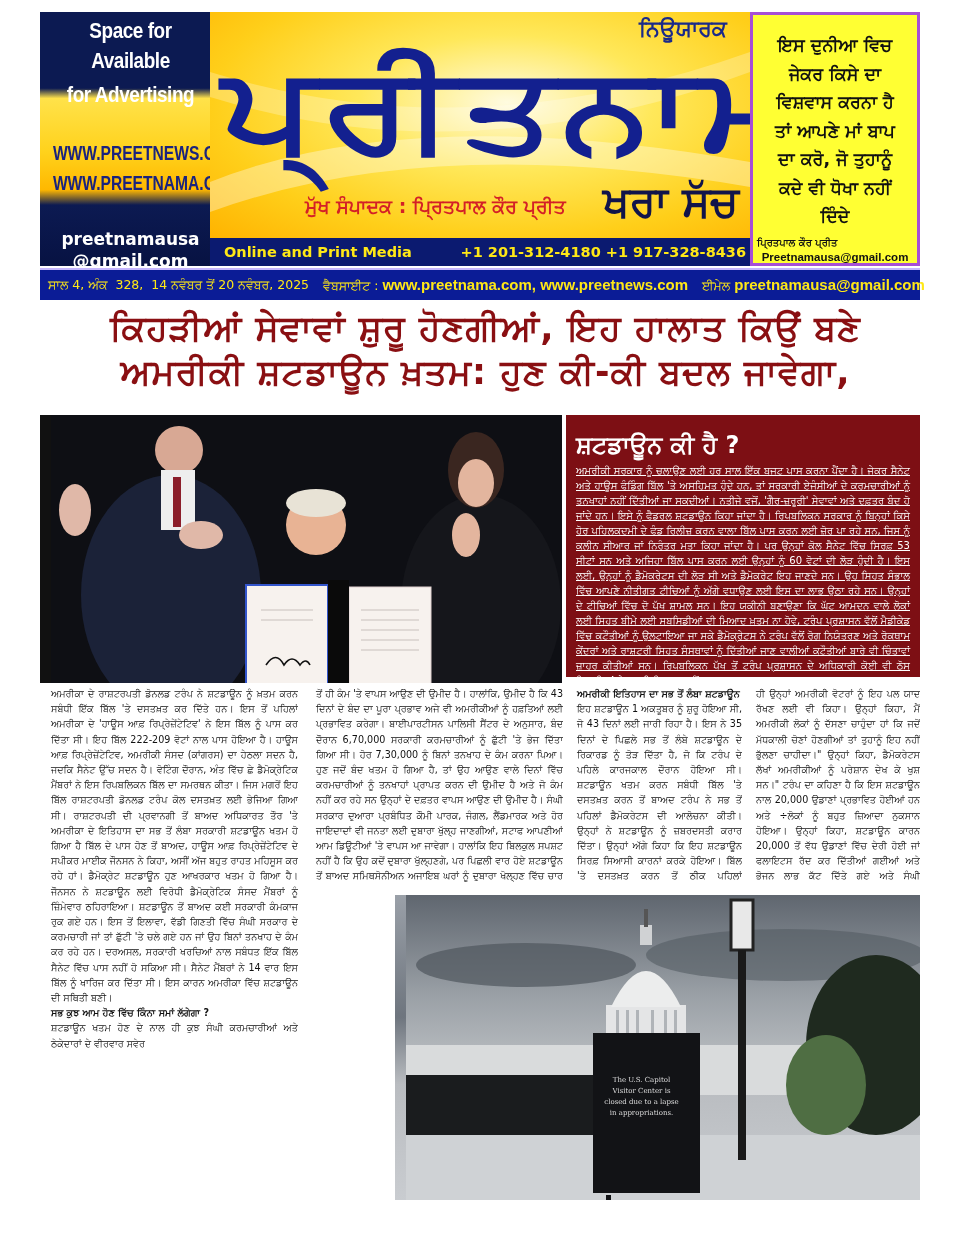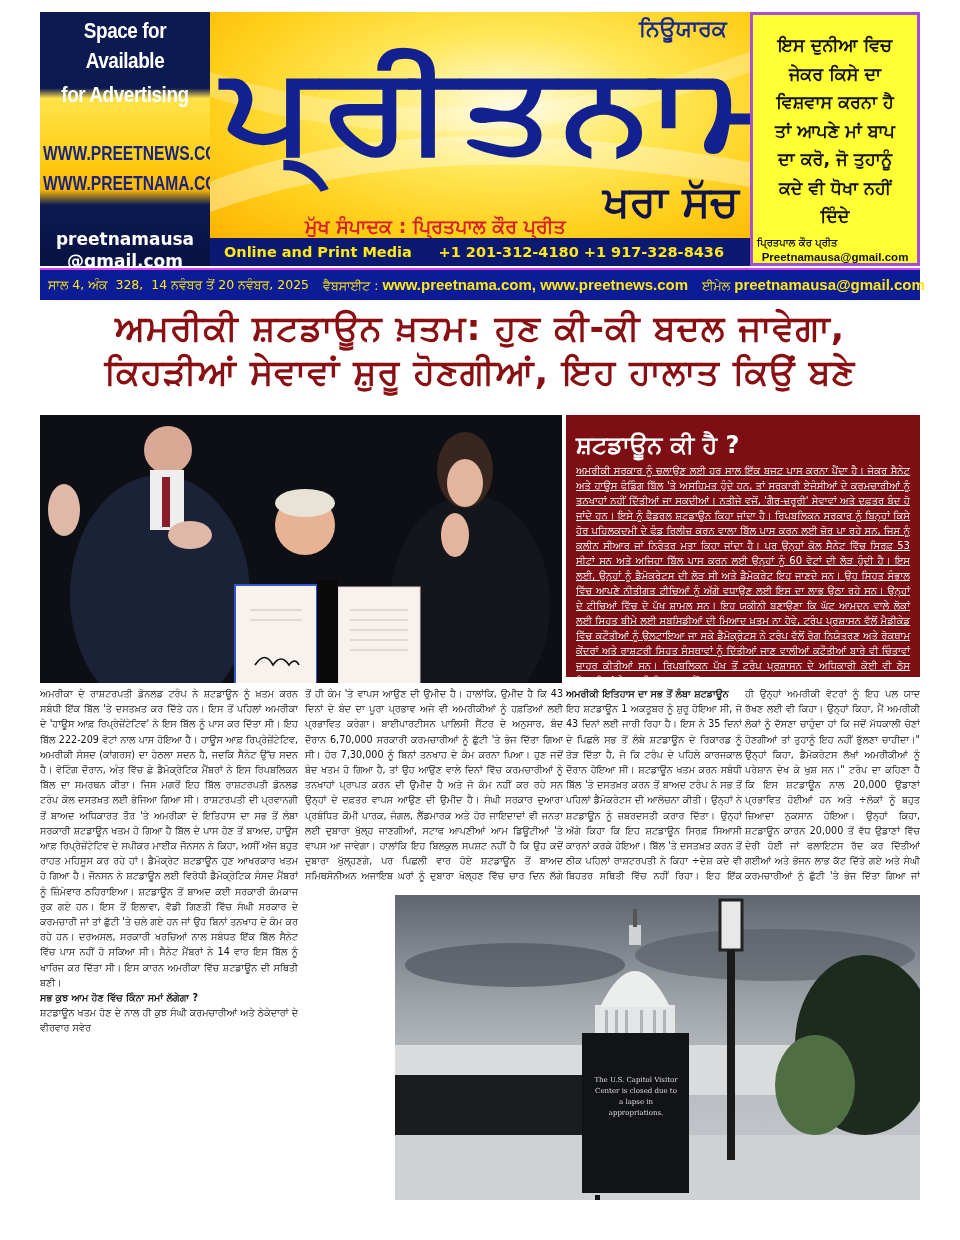--- a/index.html
+++ b/index.html
@@ -1,38 +1,38 @@
 <!DOCTYPE html>
 <html><head>
 <meta charset="utf-8">
 <style>
   * { box-sizing: border-box; margin: 0; padding: 0; }
   body { width: 960px; height: 1240px; background: #ffffff; font-family: "DejaVu Sans", sans-serif; position: relative; overflow: hidden; }
-  .abs { position: absolute; }
+  .abs { position: absolute; padding-left: 11px; }
 
   
   #ad-left { left: 40px; top: 12px; width: 170px; height: 254px; background: linear-gradient(180deg,#0c1a52 0%,#0c1a52 30%,#ffe24a 34%,#ffd21c 55%,#ffb800 70%,#0c1a52 76%,#071242 100%); color: #fff; text-align: center; overflow: hidden; }
   #ad-left .ad-title { font-family: "Liberation Sans", sans-serif; font-weight: bold; font-size: 22px; line-height: 30px; margin-top: 4px; letter-spacing: -0.5px; transform: scaleX(0.86); }
   #ad-left .ad-url { font-family: "Liberation Sans", sans-serif; font-weight: bold; color: #1a237e; font-size: 20px; line-height: 30px; transform: scaleX(0.78); white-space: nowrap; margin-left: -20px; margin-right: -20px; }
   #ad-left .ad-urls { margin-top: 28px; }
   #ad-left .ad-email { font-family: "DejaVu Sans", sans-serif; font-weight: bold; font-size: 17px; line-height: 22px; margin-top: 30px; }
 
   #masthead { left: 210px; top: 12px; width: 540px; height: 226px; background: radial-gradient(ellipse at 55% 40%, #fffbe0 0%, #ffe85a 35%, #ffcf1a 70%, #ffb300 100%); overflow: hidden; }
   #masthead .nyc { position: absolute; left: 405px; top: 4px; color: #1a2a8a; font-size: 22px; font-weight: bold; margin-left: 24px; }
   #masthead .logo { position: absolute; left: 12px; top: 22px; color: #13208f; font-size: 118px; font-weight: bold; letter-spacing: 6px; line-height: 150px; transform: scaleX(1.22); transform-origin: left; white-space: nowrap; }
-  #masthead .editor { position: absolute; left: 95px; top: 183px; color: #d42027; font-size: 19px; font-weight: bold; margin-top: 20px; }
+  #masthead .editor { position: absolute; left: 95px; top: 183px; color: #d42027; font-size: 19px; font-weight: bold; }
   #masthead .slogan { position: absolute; left: 350px; top: 165px; color: #11144a; font-size: 42px; font-weight: bold; margin-left: 43px; }
-  #media-bar { left: 210px; top: 238px; width: 540px; height: 28px; background: #0b1a70; color: #ffe816; font-family: "DejaVu Sans", sans-serif; font-weight: bold; display: flex; align-items: center; justify-content: space-between; padding: 0 26px 0 14px; font-size: 14.5px; }
+  #media-bar { left: 210px; top: 238px; width: 540px; height: 28px; background: #0b1a70; color: #ffe816; font-family: "DejaVu Sans", sans-serif; font-weight: bold; display: flex; align-items: center; justify-content: space-between; padding: 0 4px 0 14px; font-size: 14.5px; }
 
   #quote-box { left: 750px; top: 12px; width: 170px; height: 254px; background: #ffff33; border: 3px solid #a64fd6; text-align: center; padding: 16px 4px 0 4px; }
   #quote-box .q { font-size: 17.5px; font-weight: bold; color: #111; line-height: 28.5px; }
   #quote-box .sig { font-size: 10px; font-weight: bold; color: #111; text-align: left; margin-top: 6px; padding-right: 4px; }
   #quote-box .mail { font-family: "Liberation Sans", sans-serif; font-size: 11.5px; font-weight: bold; color: #111; margin-top: 2px; }
 
-  #info-bar { left: 40px; top: 268px; width: 880px; height: 32px; background: #0b1c96; color: #ffe816; display: flex; align-items: center; padding: 0 8px; font-size: 12.5px; gap: 14px; white-space: nowrap; border-top: 2px solid #d946ef; }
+  #info-bar { left: 40px; top: 268px; width: 880px; height: 32px; background: #0b1c96; color: #ffe816; display: flex; align-items: center; padding: 0 8px; font-size: 12.5px; gap: 14px; white-space: nowrap; border-top: 2px solid #c4b5fd; }
   #info-bar .site { font-family: "Liberation Sans", sans-serif; font-weight: bold; font-size: 15px; }
 
   
   #headline { left: 40px; top: 306px; width: 880px; text-align: center; color: #8a0f12; font-weight: bold; font-size: 35px; line-height: 44px; letter-spacing: 1px; }
 
   
   #photo-signing { left: 40px; top: 415px; width: 522px; height: 268px; background: #111; overflow: hidden; }
 
   
   #explainer { left: 566px; top: 415px; width: 354px; height: 262px; background: #7d0f14; color: #fff; padding: 16px 10px; }
@@ -98,22 +98,22 @@
     <span>ਵੈਬਸਾਈਟ :</span>
     <span class="site">www.preetnama.com, www.preetnews.com</span>
   </span>
   <span>
     <span>ਈਮੇਲ</span>
     <span class="site">preetnamausa@gmail.com</span>
   </span>
 </div>
 
 <div id="headline" class="abs">
+  <div>ਕਿਹੜੀਆਂ ਸੇਵਾਵਾਂ ਸ਼ੁਰੂ ਹੋਣਗੀਆਂ, ਇਹ ਹਾਲਾਤ ਕਿਉਂ ਬਣੇ</div>
   <div>ਅਮਰੀਕੀ ਸ਼ਟਡਾਊਨ ਖ਼ਤਮ: ਹੁਣ ਕੀ-ਕੀ ਬਦਲ ਜਾਵੇਗਾ,</div>
-  <div>ਕਿਹੜੀਆਂ ਸੇਵਾਵਾਂ ਸ਼ੁਰੂ ਹੋਣਗੀਆਂ, ਇਹ ਹਾਲਾਤ ਕਿਉਂ ਬਣੇ</div>
 </div>
 
 <div id="photo-signing" class="abs">
   <svg width="522" height="268">
     <rect width="522" height="268" fill="#0e0f14"></rect>
 
     <ellipse cx="120" cy="180" rx="90" ry="120" fill="#1b2238"></ellipse>
     <ellipse cx="430" cy="190" rx="80" ry="110" fill="#15161b"></ellipse>
 
     <circle cx="128" cy="35" r="24" fill="#d8a894"></circle>

